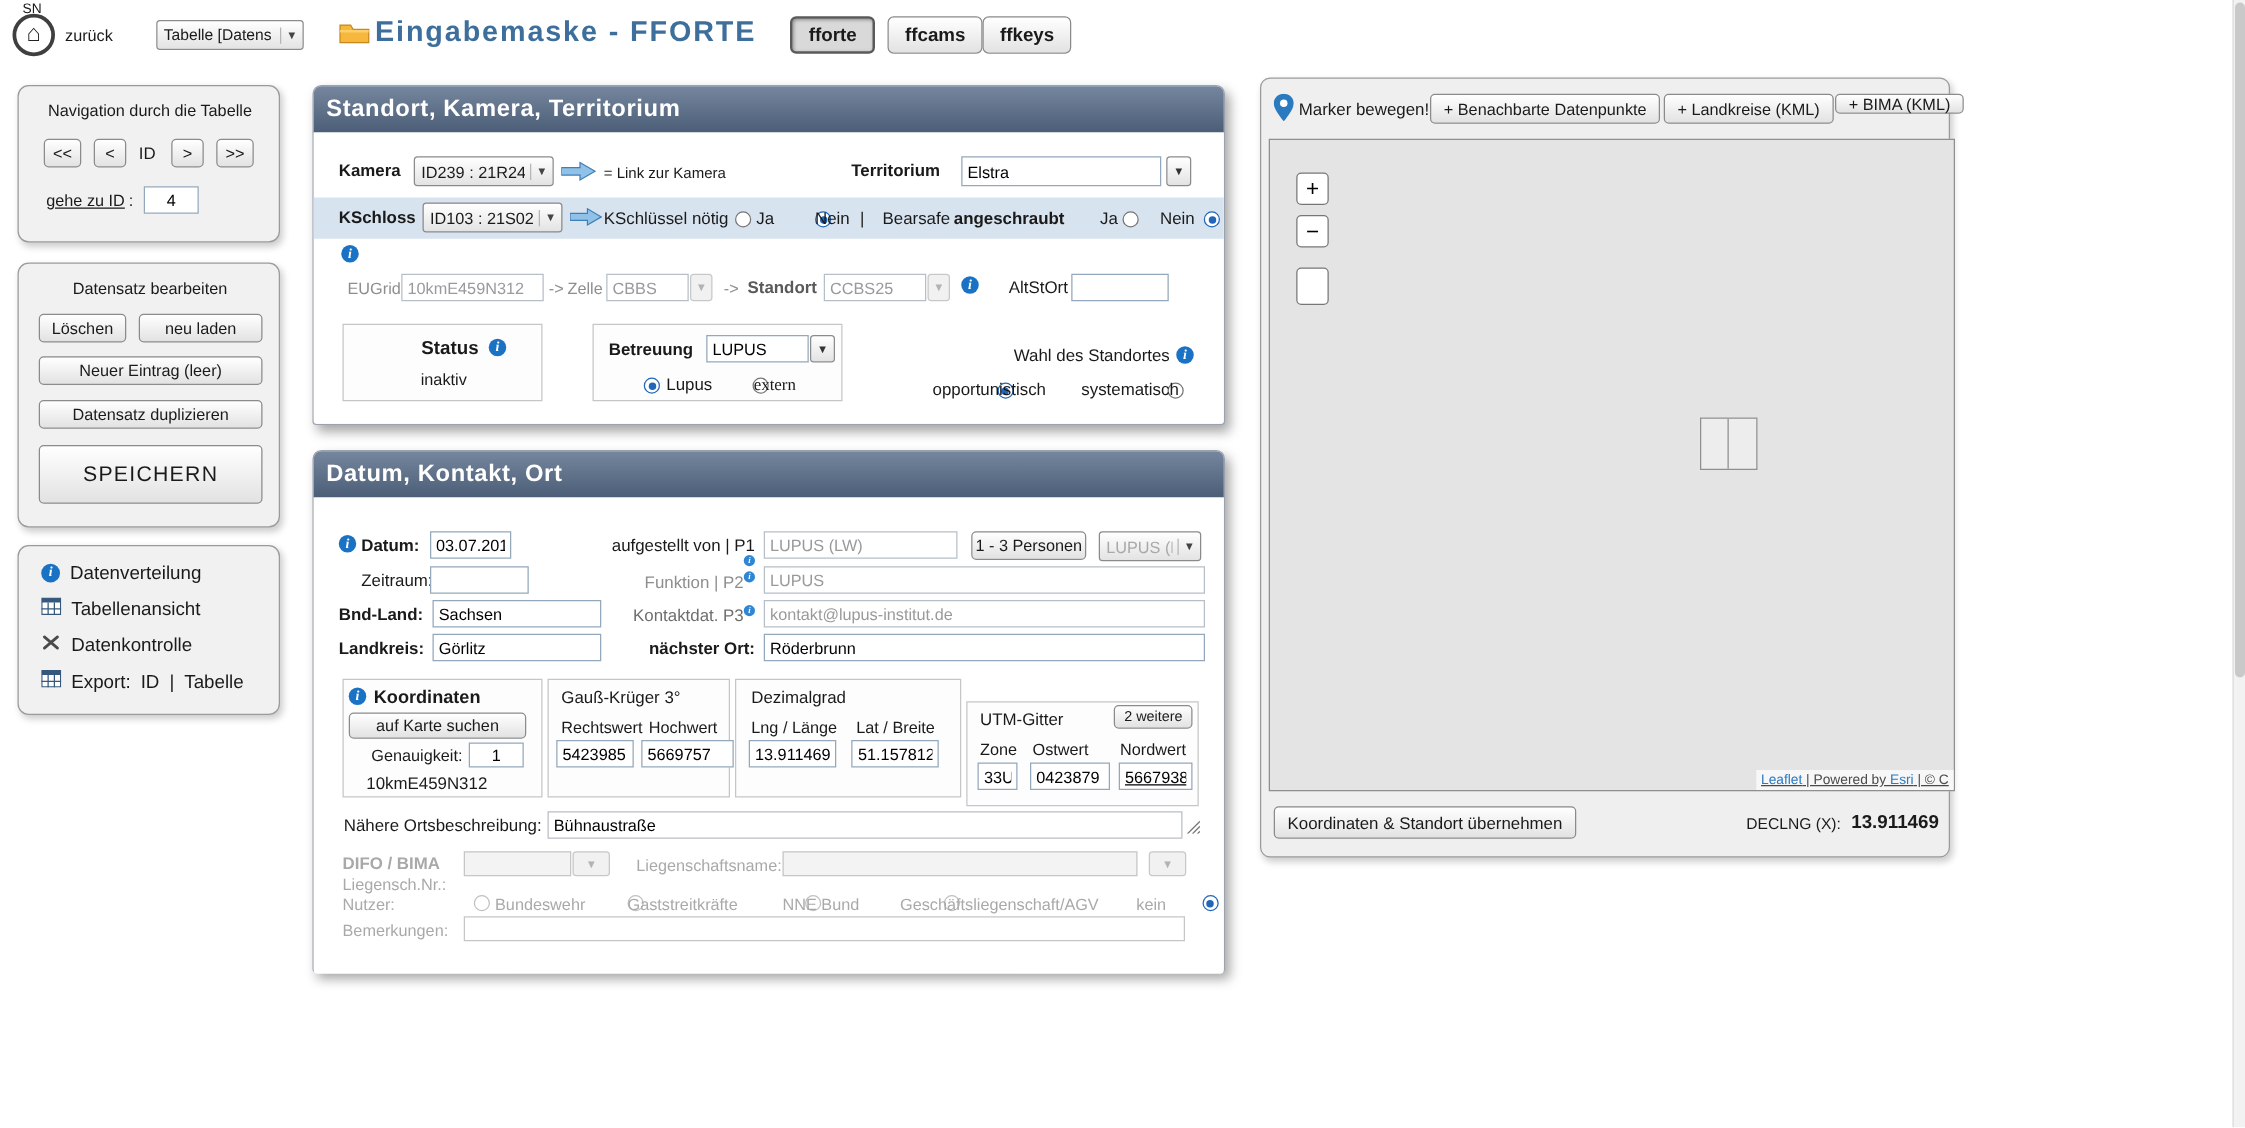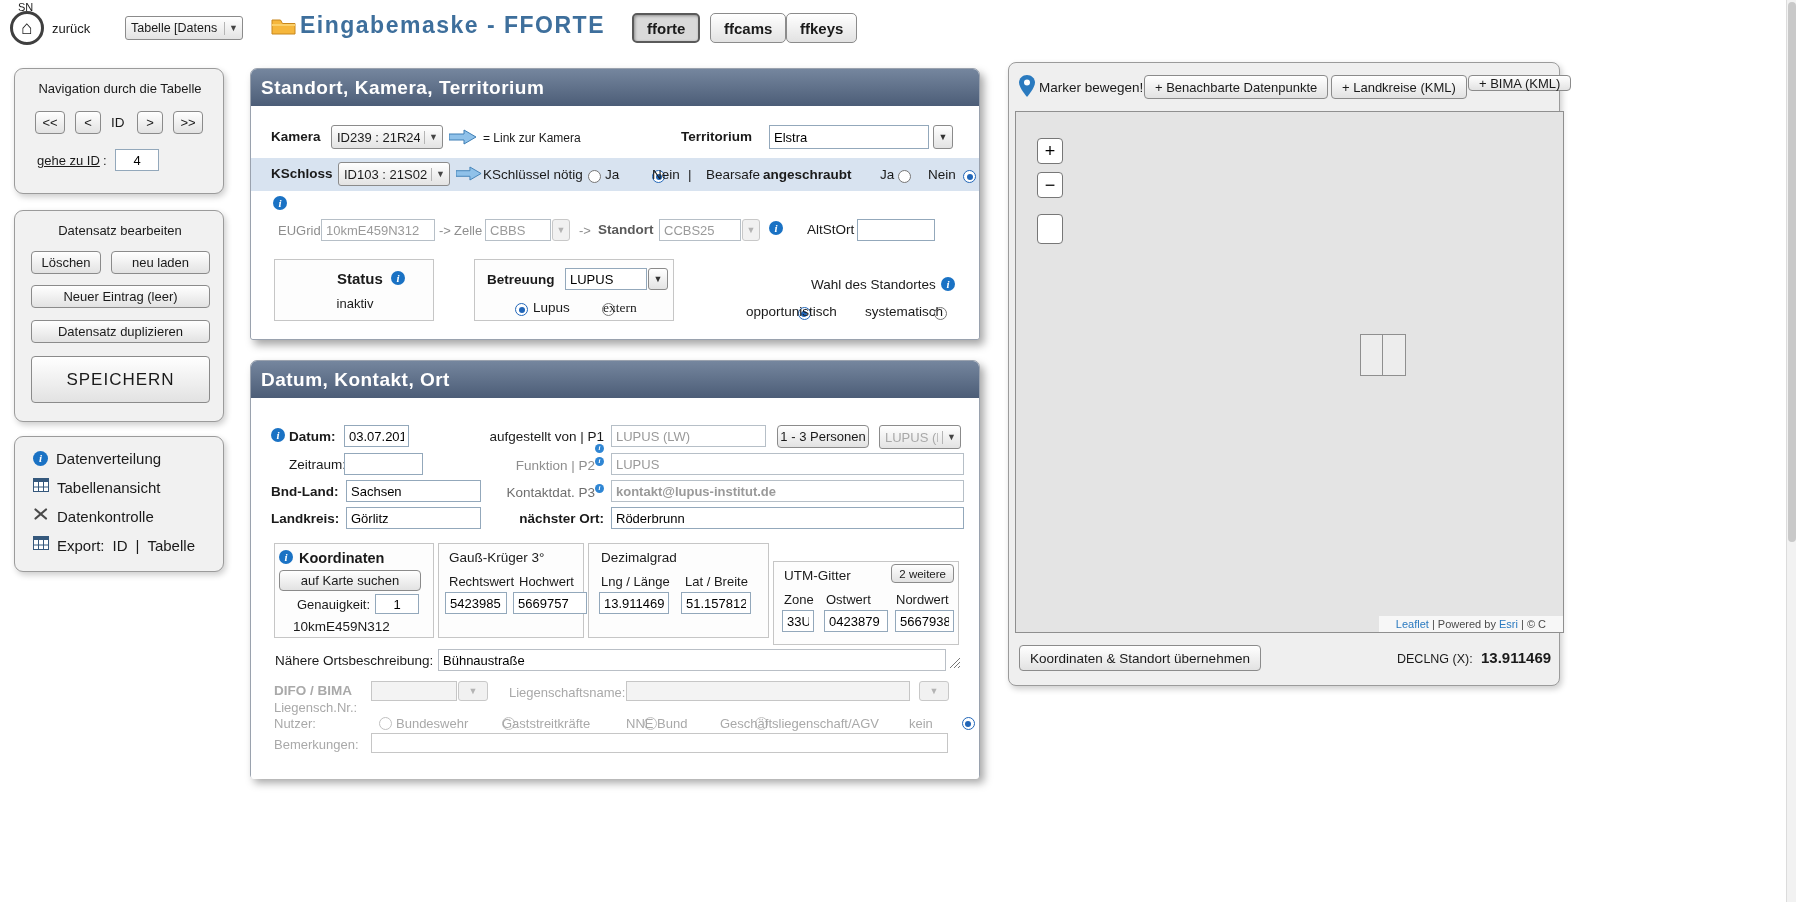--- a/index.html
+++ b/index.html
@@ -231,21 +231,21 @@
     
     <span class="abs lbl14" style="left:38px;top:59px;">Zeitraum:</span>
     <input class="inp abs" style="left: 93px; top: 55px; width: 79px;" value="">
     <span class="abs lbl14 gray" style="left:233px;top:59px;width:120px;text-align:right;"><span>Funktion | P2</span><span class="info sup"></span></span>
     <input class="inp dim abs" style="left: 360px; top: 55px; width: 353px;" value="LUPUS">
 
     
     <span class="abs lbl14 b" style="left:20px;top:86px;">Bnd-Land:</span>
     <input class="inp abs" style="left: 95px; top: 82px; width: 135px;" value="Sachsen">
     <span class="abs lbl14" style="left:233px;top:86px;width:120px;text-align:right;color:#6e6e6e;"><span>Kontaktdat. P3</span><span class="info sup"></span></span>
-    <input class="inp dim abs" style="left: 360px; top: 82px; width: 353px; font-weight: bold;" value="kontakt@lupus-institut.de">
+    <input class="inp dim abs" style="left: 360px; top: 82px; width: 353px;" value="kontakt@lupus-institut.de">
 
     
     <span class="abs lbl14 b" style="left:20px;top:113px;">Landkreis:</span>
     <input class="inp abs" style="left: 95px; top: 109px; width: 135px;" value="Görlitz">
     <span class="abs lbl14 b" style="left:233px;top:113px;width:120px;text-align:right;">nächster Ort:</span>
     <input class="inp abs" style="left: 360px; top: 109px; width: 353px;" value="Röderbrunn">
 
     
     <div class="cbox" style="left:23px;top:145px;width:160px;height:95px;">
       <span class="info abs" style="left:4px;top:6px;"></span>
@@ -270,21 +270,21 @@
       <input class="inp abs" style="left: 92px; top: 48px; width: 70px;" value="51.157812">
     </div>
     <div class="cbox" style="left:522px;top:163px;width:186px;height:84px;">
       <span class="abs lbl14" style="left:10px;top:6px;">UTM-Gitter</span>
       <button class="btn sm abs" style="right:4px;top:2px;">2 weitere</button>
       <span class="abs lbl" style="left:10px;top:30px;">Zone</span>
       <span class="abs lbl" style="left:52px;top:30px;">Ostwert</span>
       <span class="abs lbl" style="left:122px;top:30px;">Nordwert</span>
       <input class="inp abs" style="left: 8px; top: 48px; width: 32px;" value="33U">
       <input class="inp abs" style="left: 50px; top: 48px; width: 64px;" value="0423879">
-      <input class="inp abs" style="left: 121px; top: 48px; width: 59px;" value="5667938">
+      <input class="inp abs" style="left: 121px; top: 48px; width: 59px; text-decoration: underline;" value="5667938">
     </div>
 
     
     <span class="abs lbl14" style="left:24px;top:255px;">Nähere Ortsbeschreibung:</span>
     <input class="inp abs" style="left: 187px; top: 251px; width: 508px; border-color: rgb(185, 191, 198);" value="Bühnaustraße">
     <span class="abs" style="left:697px;top:256px;">
       <svg width="12" height="12" viewBox="0 0 12 12">
           <g stroke="#777" stroke-width="1">
             <line x1="2" y1="12" x2="12" y2="2"></line>
             <line x1="6" y1="12" x2="12" y2="6"></line>
@@ -329,21 +329,21 @@
   <button class="btn abs" style="left:322px;top:12px;height:24px;">+ Landkreise (KML)</button>
   <button class="btn abs" style="left:459px;top:12px;height:16px;">+ BIMA (KML)</button>
 
   <div class="abs" style="left:6px;top:48px;width:549px;height:522px;background:#e4e4e4;border:1px solid #8f8f8f;">
     <button class="abs" style="left:21px;top:26px;width:26px;height:26px;background:#fff;border:1px solid #777;border-radius:4px;font-size:18px;line-height:22px;">+</button>
     <button class="abs" style="left:21px;top:60px;width:26px;height:26px;background:#fff;border:1px solid #777;border-radius:4px;font-size:18px;line-height:22px;">−</button>
     <button class="abs" style="left:21px;top:102px;width:26px;height:30px;background:#fff;border:1px solid #777;border-radius:4px;"></button>
     <div class="abs" style="left:344px;top:222px;width:46px;height:42px;border:1px solid #8f8f8f;background:rgba(255,255,255,0.35);">
       <div style="position:absolute;left:21px;top:0;width:1px;height:100%;background:#8f8f8f;"></div>
     </div>
-    <div class="abs" style="right:0;bottom:0;background:rgba(255,255,255,0.7);font-size:11px;color:#4a4a4a;padding:2px 17px;white-space:nowrap;">
+    <div class="abs" style="right:0;bottom:0;background:rgba(255,255,255,0.7);font-size:11px;color:#4a4a4a;padding:2px 4px;white-space:nowrap;text-decoration:underline;">
       <span class="maplink">Leaflet</span><span> | Powered by </span><span class="maplink">Esri</span><span> | © C</span>
     </div>
   </div>
 
   <button class="btn abs" style="left:10px;top:582px;height:26px;font-size:13.5px;">Koordinaten &amp; Standort übernehmen</button>
   <span class="abs" style="left:388px;top:589px;font-size:12.5px;">DECLNG (X):</span>
   <span class="abs b" style="left:472px;top:586px;font-size:15px;">13.911469</span>
 </div>
 
 <div class="abs" style="right:0;top:0;width:10px;height:902px;background:#f2f2f2;border-left:1px solid #dcdcdc;">

